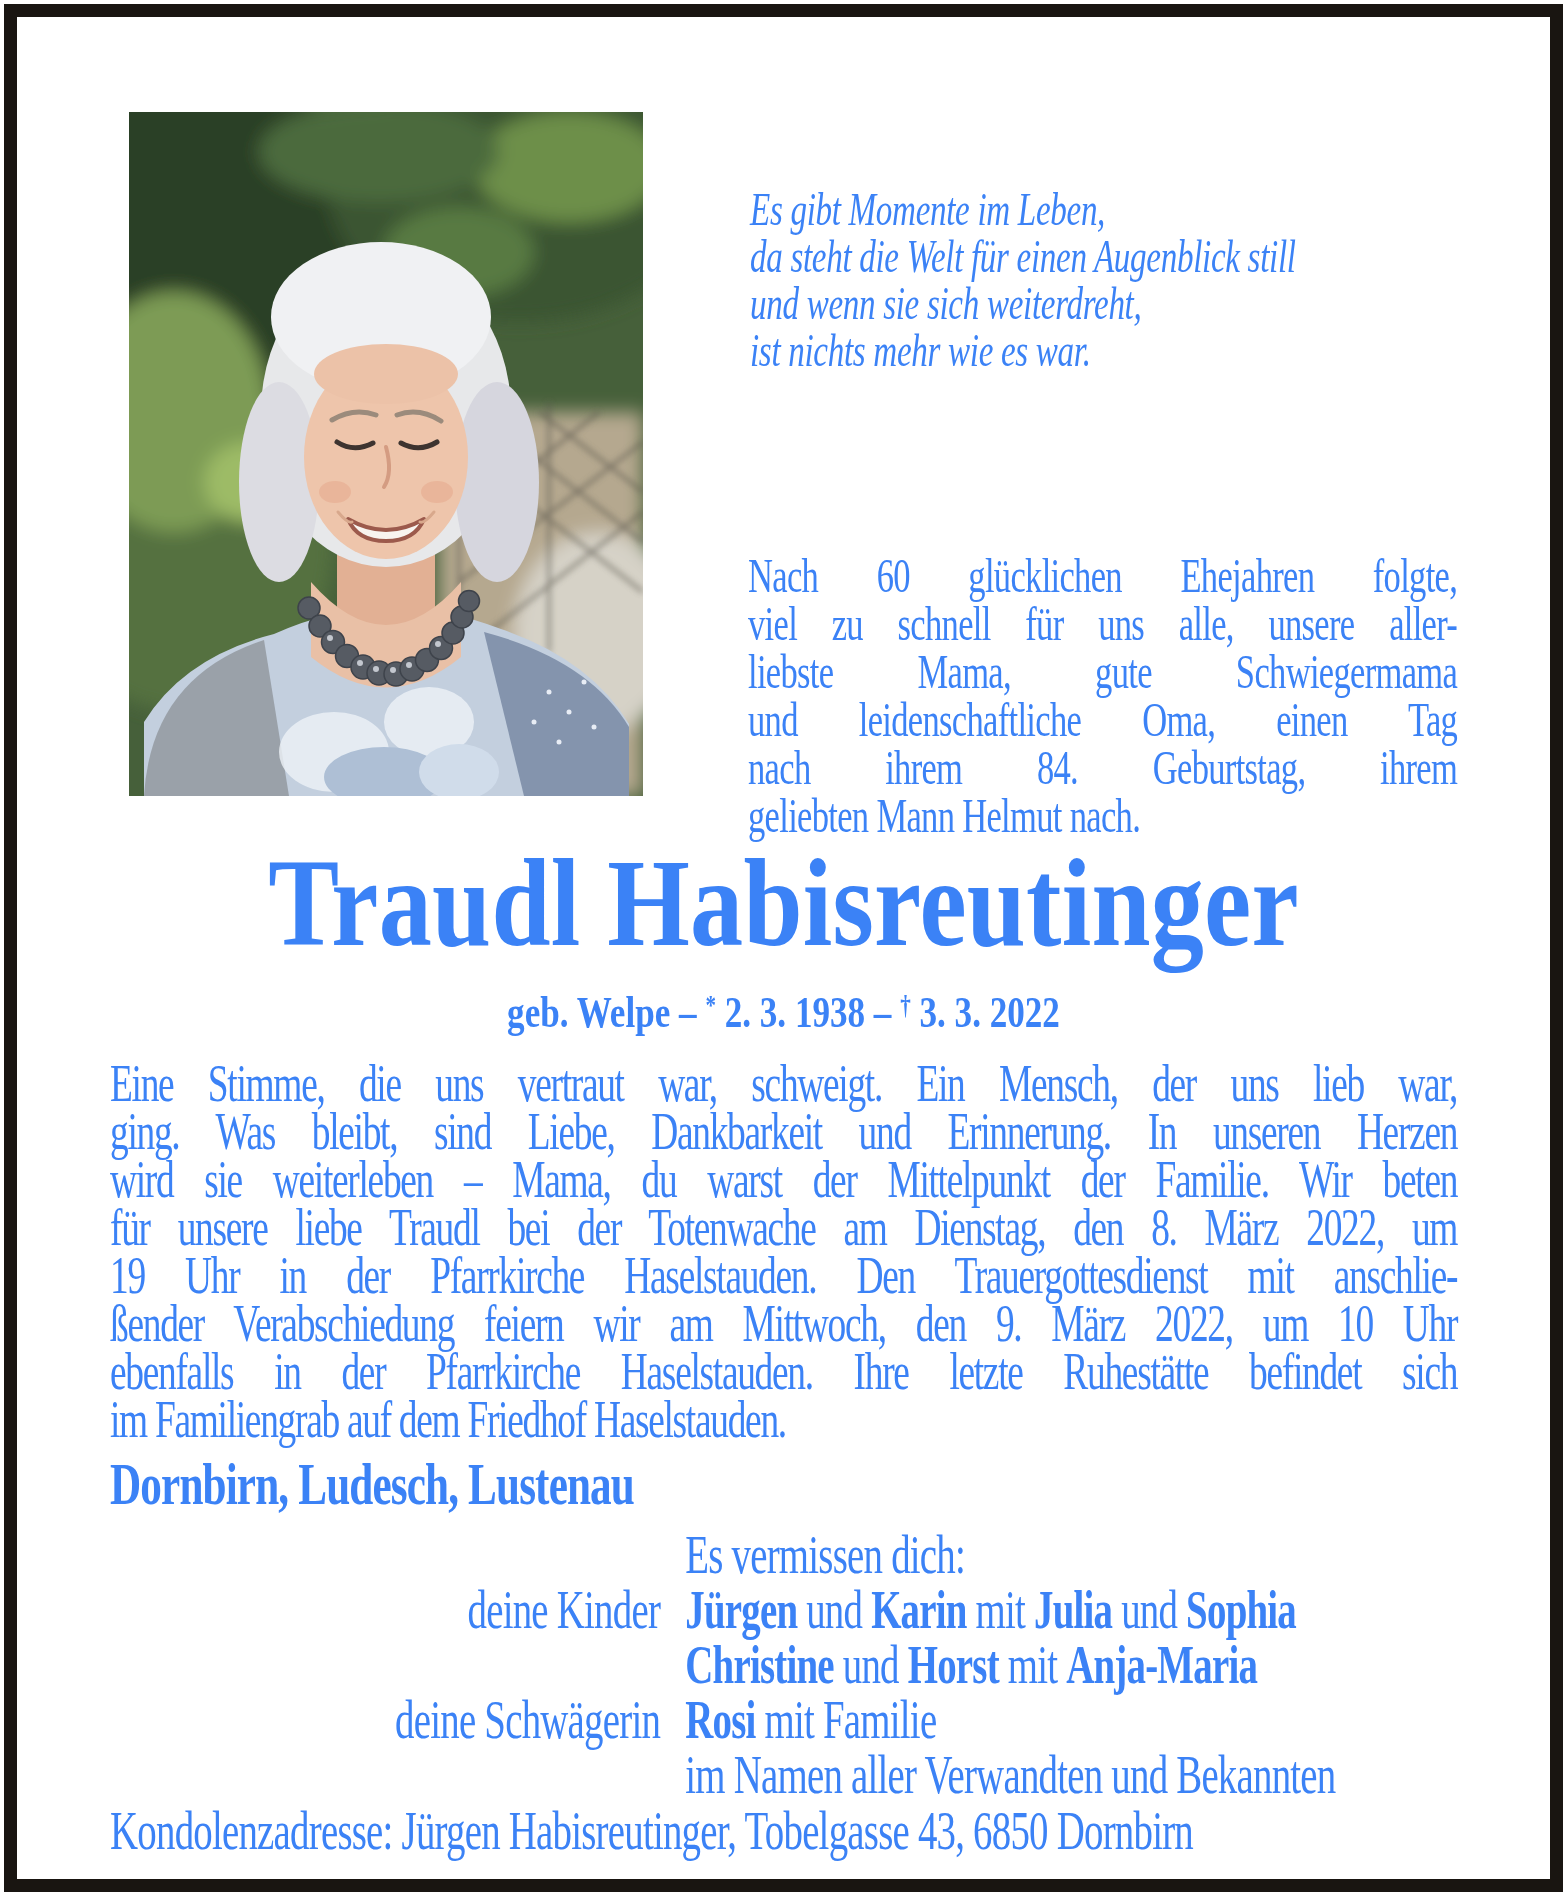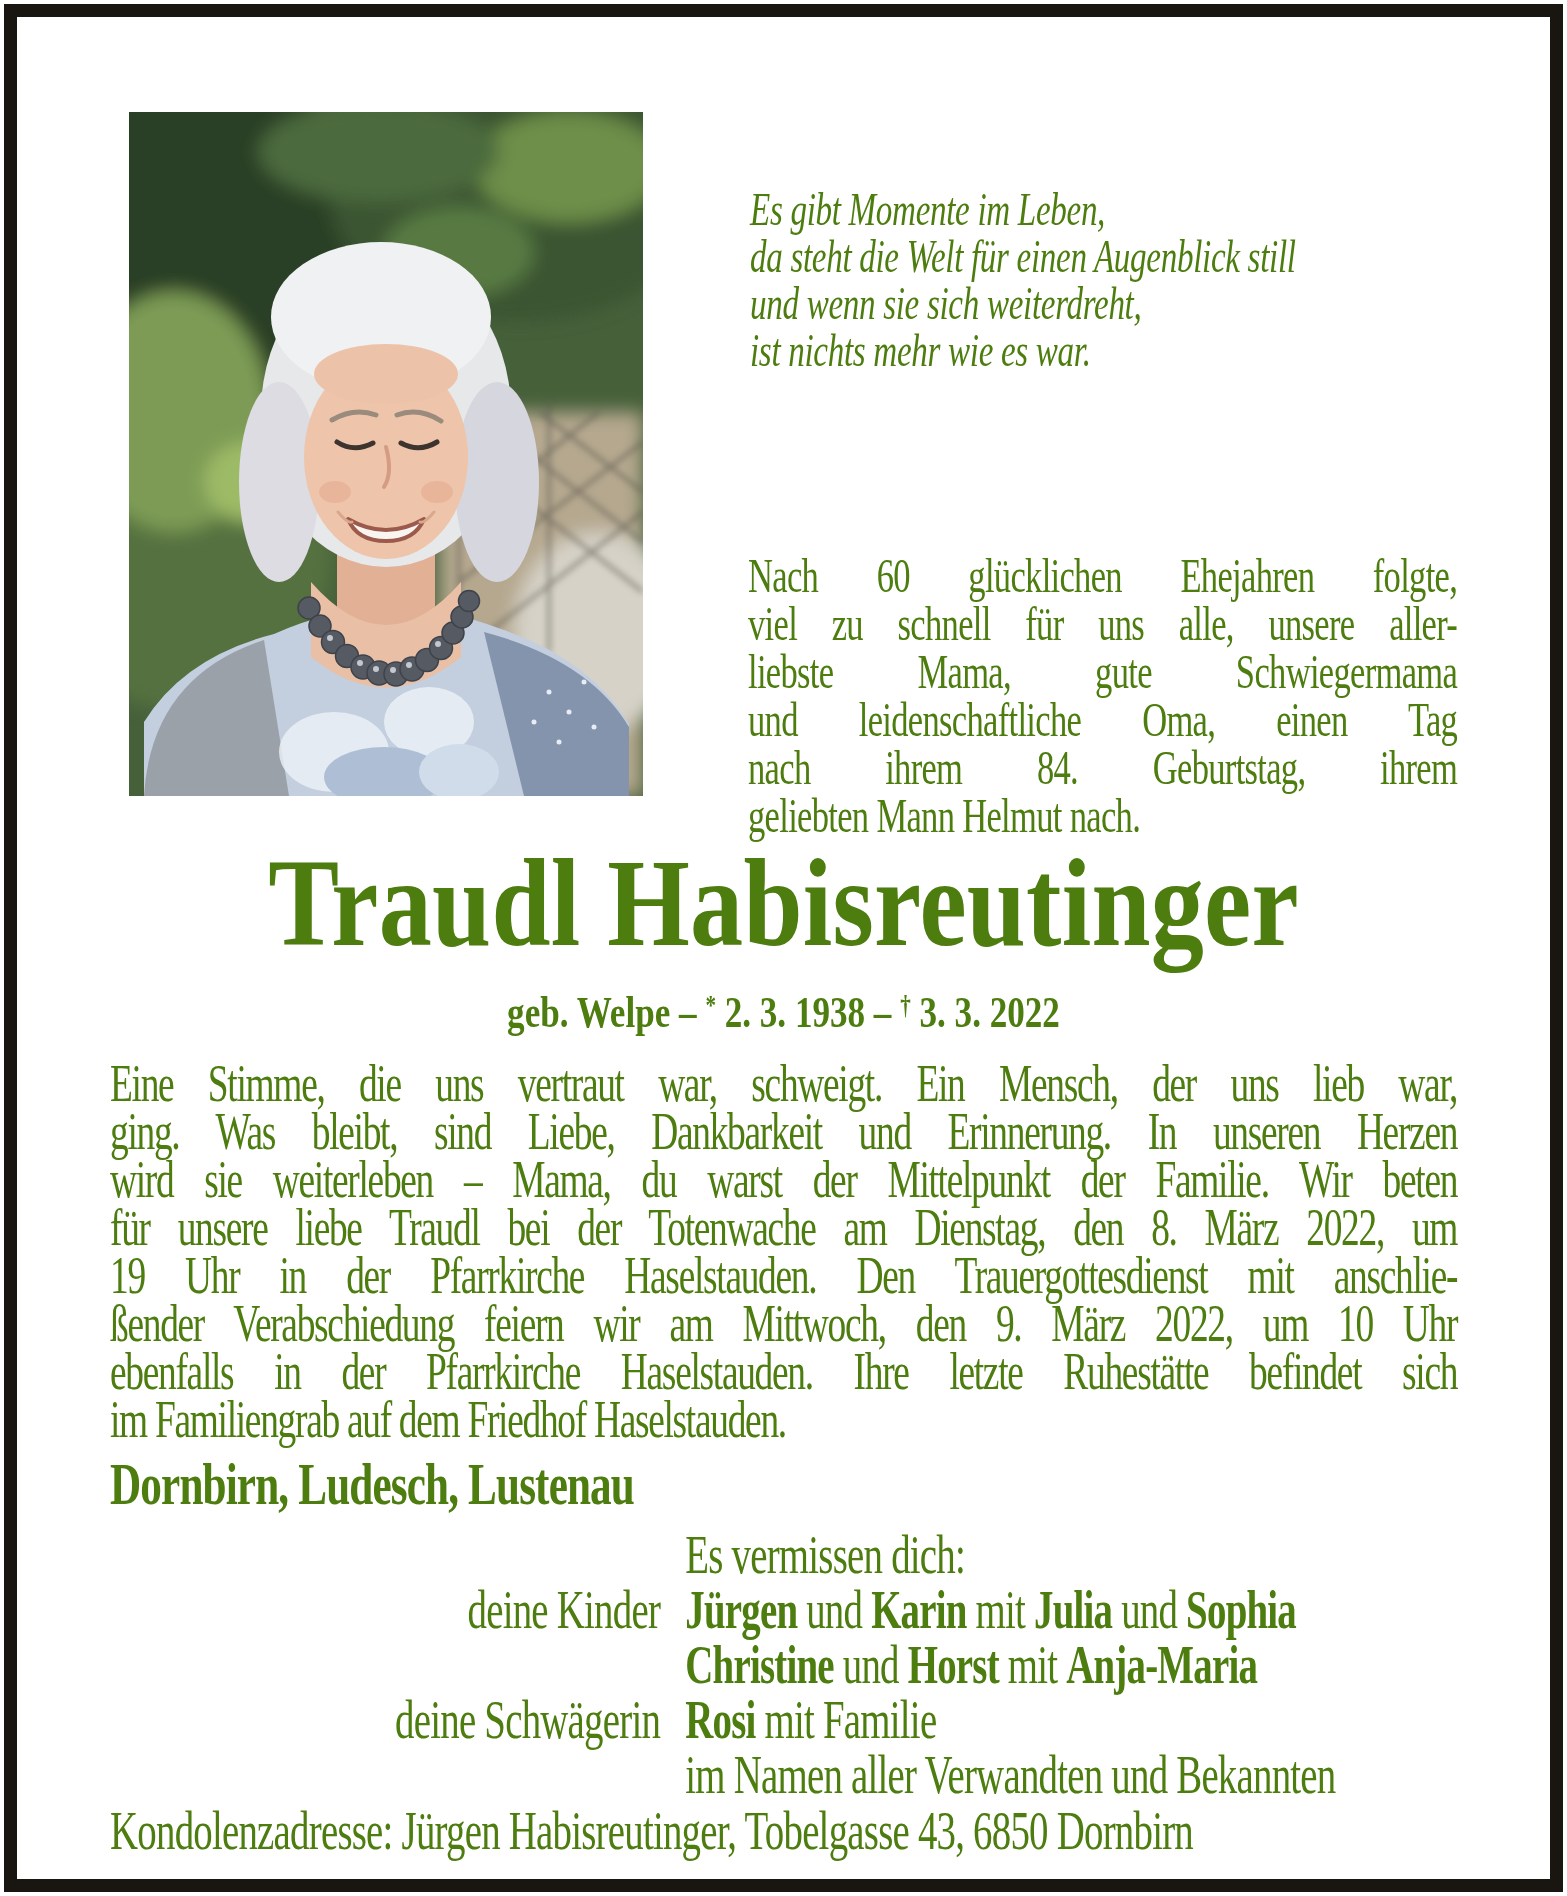--- a/index.html
+++ b/index.html
@@ -2,21 +2,21 @@
 <html lang="de"><head>
 <meta charset="utf-8">
 <style>
   html, body { margin: 0; padding: 0; background: #ffffff; }
   .page {
     position: relative;
     width: 1567px;
     height: 1896px;
     background: #ffffff;
     overflow: hidden;
-    color: #4d7c0f;
+    color: #3b82f6;
     font-family: "Liberation Serif", "DejaVu Serif", serif;
   }
   .frame {
     position: absolute;
     inset: 4px;
     border: 13px solid #191511;
     pointer-events: none;
   }
   .photo {
     position: absolute;

